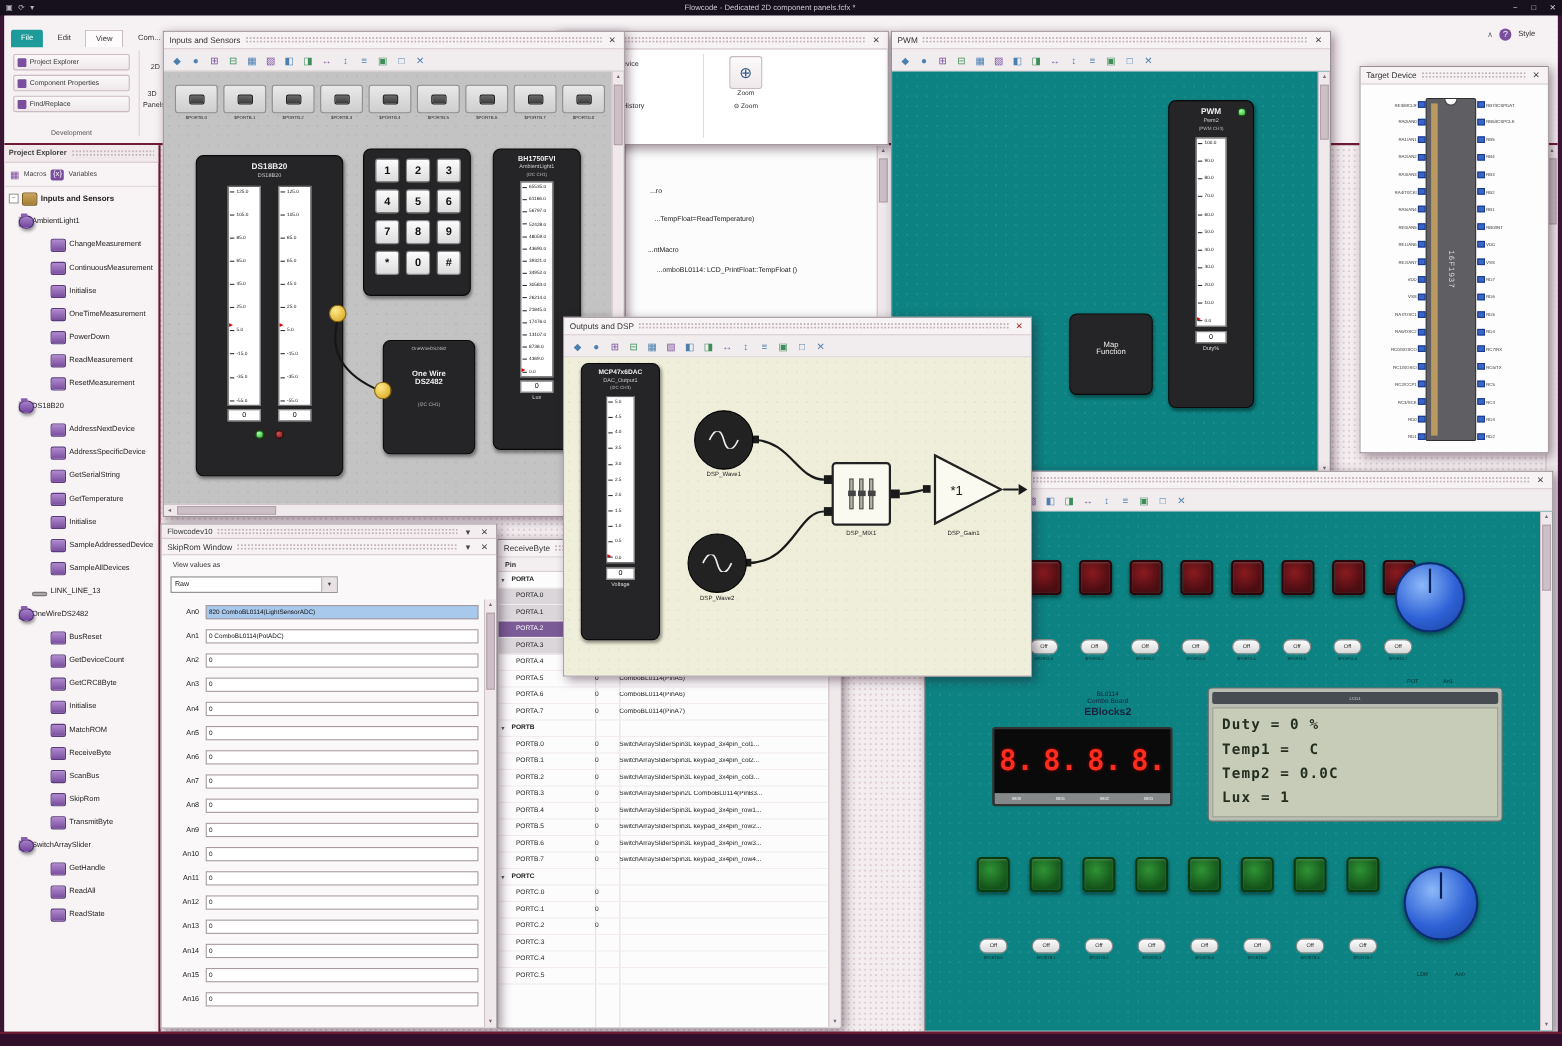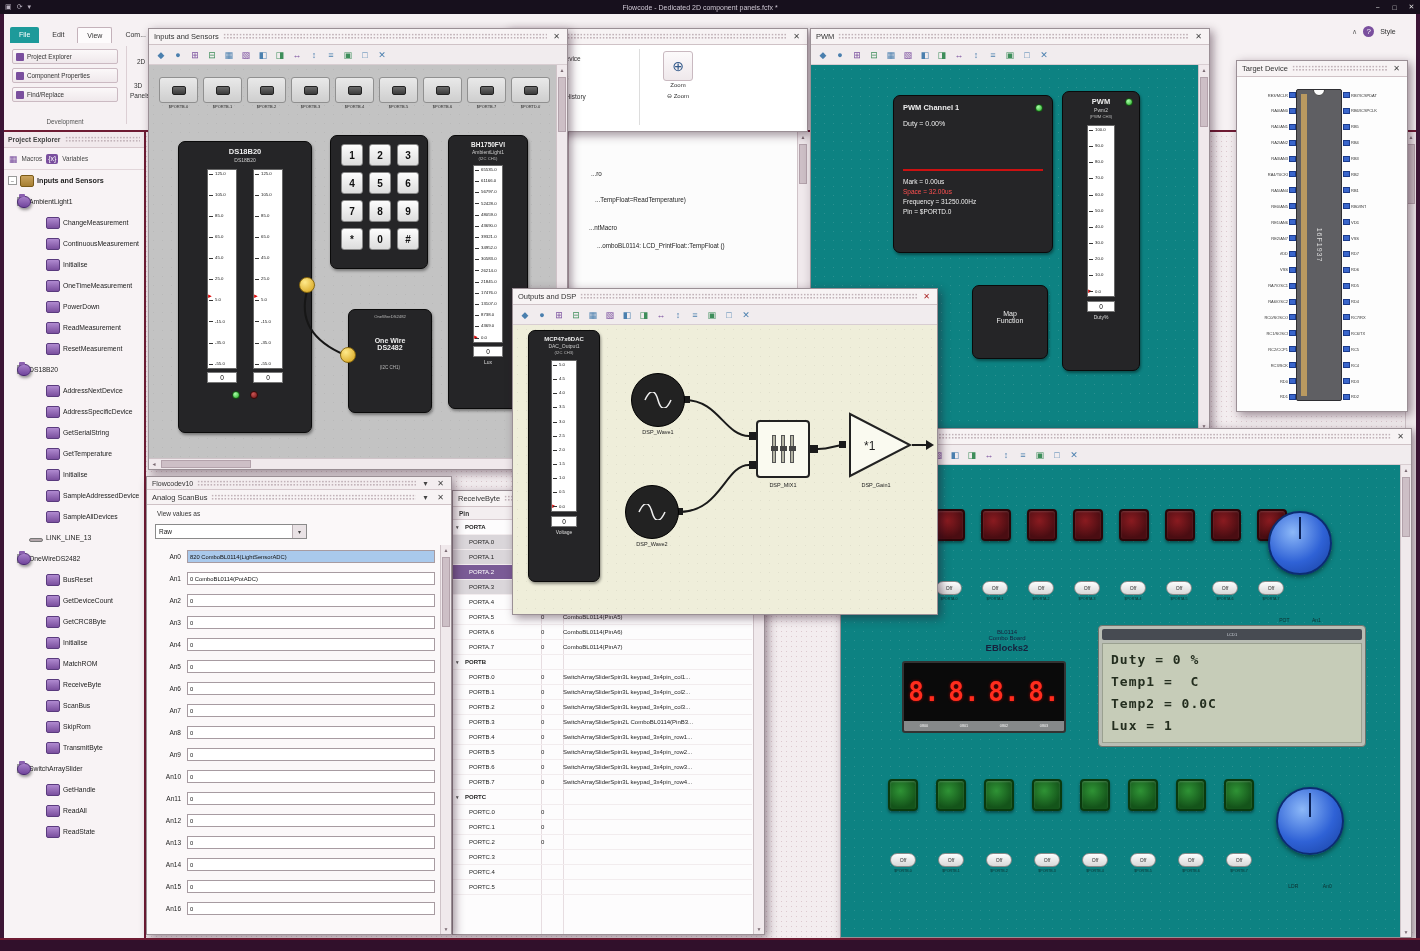--- a/index.html
+++ b/index.html
@@ -547,32 +547,20 @@
         <span class="ticon">◧</span>
         <span class="ticon">◨</span>
         <span class="ticon">↔</span>
         <span class="ticon">↕</span>
         <span class="ticon">≡</span>
         <span class="ticon">▣</span>
         <span class="ticon">□</span>
         <span class="ticon">✕</span>
       </div>
     <div class="canvas teal" style="top:36px;">
-      <div class="comp" style="left:82px;top:30px;width:160px;height:158px;">
-        <div class="pwmhead">
-          <span class="pwmtitle">PWM Channel 1</span>
-          <span class="led"></span>
-        </div>
-        <div class="pwmduty">Duty = 0.00%</div>
-        <div class="pwmline"></div>
-        <div class="pwmrow">Mark = 0.00us</div>
-        <div class="pwmrow space">Space = 32.00us</div>
-        <div class="pwmrow">Frequency = 31250.00Hz</div>
-        <div class="pwmrow">Pin = $PORTD.0</div>
-      </div>
       <div class="comp" style="left:251px;top:26px;width:78px;height:280px;">
         <span class="led ledtr"></span>
         <div class="ctitle">PWM</div>
         <div class="csub">Pwm2</div>
         <div class="cch">(PWM CH3)</div>
         <div class="scale" style="width:28px;height:172px;margin:6px auto 0;">
 
           <div class="marker" style="bottom:2px;">►</div>
         <div class="tick">100.0</div>
             <div class="tick">90.0</div>
@@ -1402,21 +1390,21 @@
   </div>
 
   <div class="panel" style="left:146px;top:476px;width:306px;height:459px;z-index:6;">
     <div class="wtitle">
       <span>Flowcodev10</span>
       <span class="pdots"></span>
       <span class="px">▾</span>
       <span class="px">✕</span>
     </div>
     <div class="ptitle" style="height:15px;">
-      <span>Analog ScanBus</span>
+      <span>SkipRom Window</span>
       <span class="pdots"></span>
       <span class="px">▾</span>
       <span class="px">✕</span>
     </div>
     <div class="acontent">
       <div class="aview">View values as</div>
       <div class="combo">
         <span class="ctext">Raw</span>
         <span class="cbtn">▾</span>
       </div>

